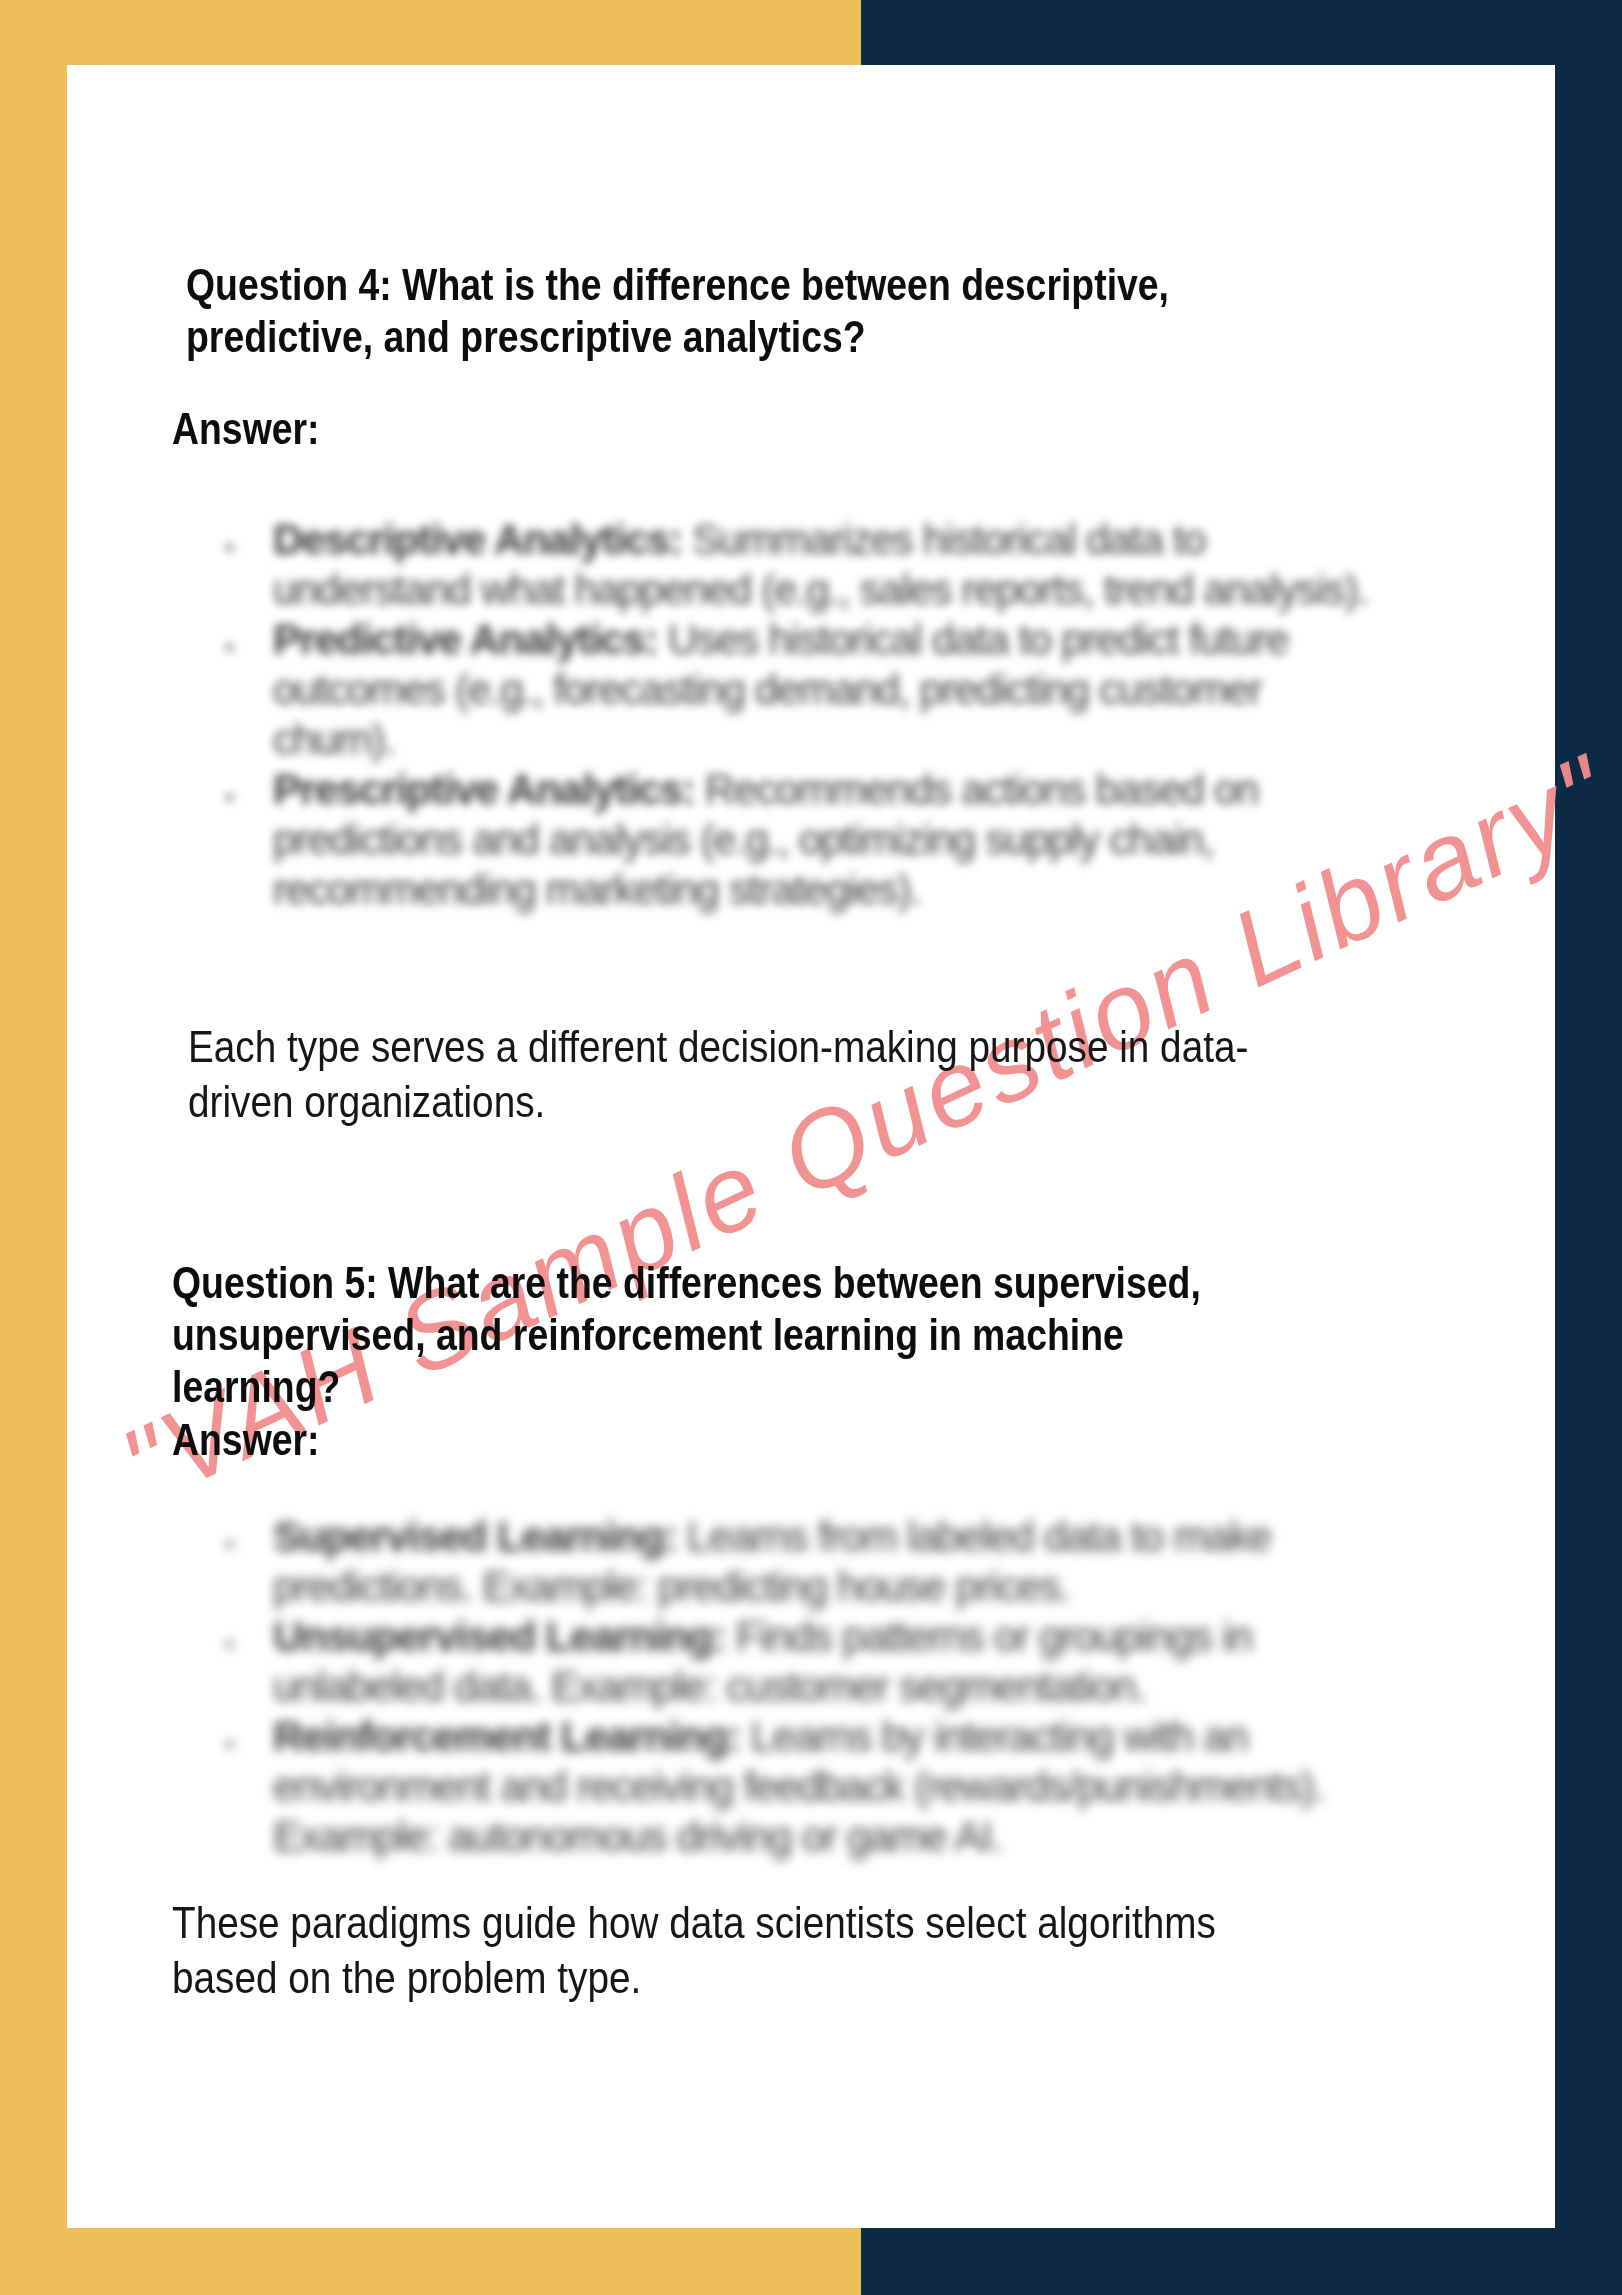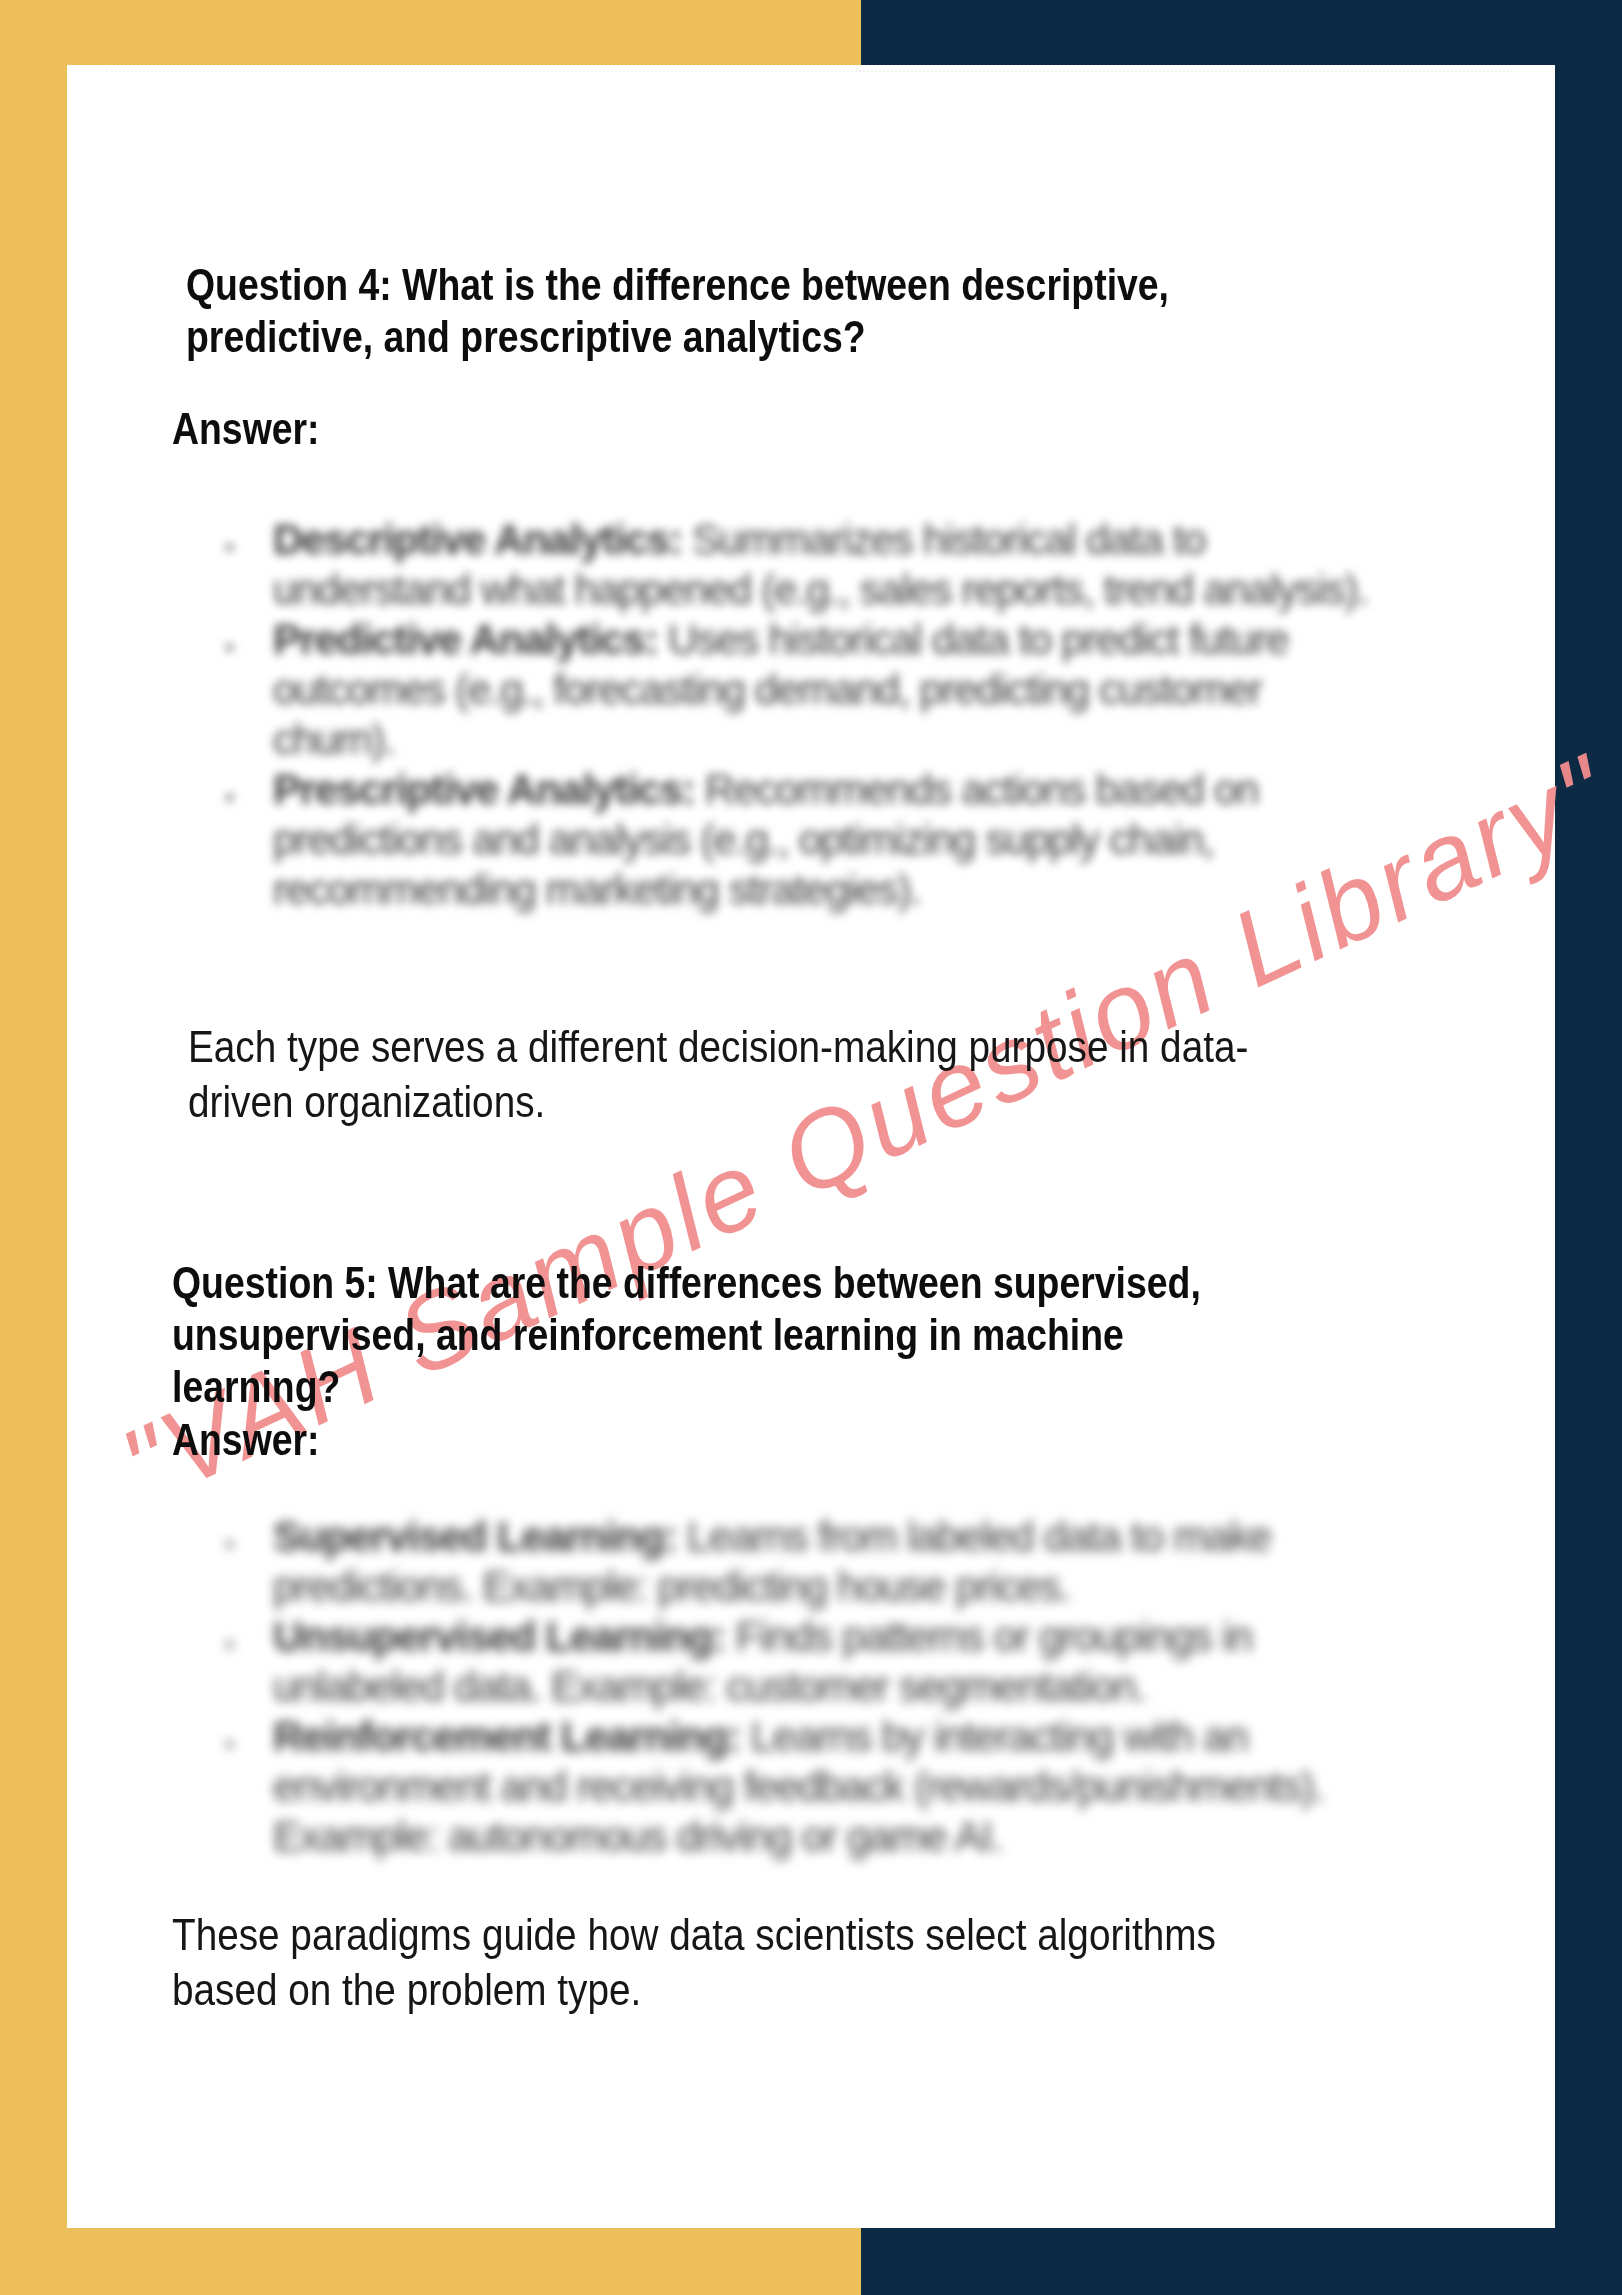--- a/index.html
+++ b/index.html
@@ -70,20 +70,20 @@
     </div>
 
     <div class="abs answer" style="left:105px;top:1349px;">Answer:</div>
 
     <ul class="abs blist blur2" style="left:154px;top:1447px;">
       <li><b>Supervised Learning:</b><span> Learns from labeled data to make predictions. Example: predicting house prices.</span></li>
       <li><b>Unsupervised Learning:</b><span> Finds patterns or groupings in unlabeled data. Example: customer segmentation.</span></li>
       <li><b>Reinforcement Learning:</b><span> Learns by interacting with an environment and receiving feedback (rewards/punishments). Example: autonomous driving or game AI.</span></li>
     </ul>
 
-    <div class="abs" style="left:105px;top:1830px;margin-top:12px;">
+    <div class="abs" style="left:105px;top:1830px;">
       <div class="bline">These paradigms guide how data scientists select algorithms</div>
       <div class="bline">based on the problem type.</div>
     </div>
 
   </div>
 </div>
 
 
 </body></html>

